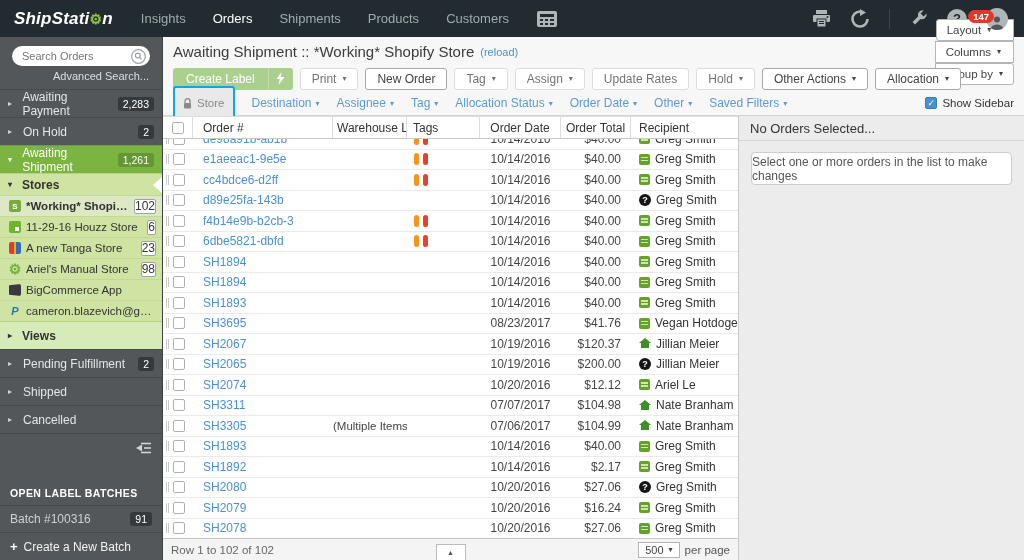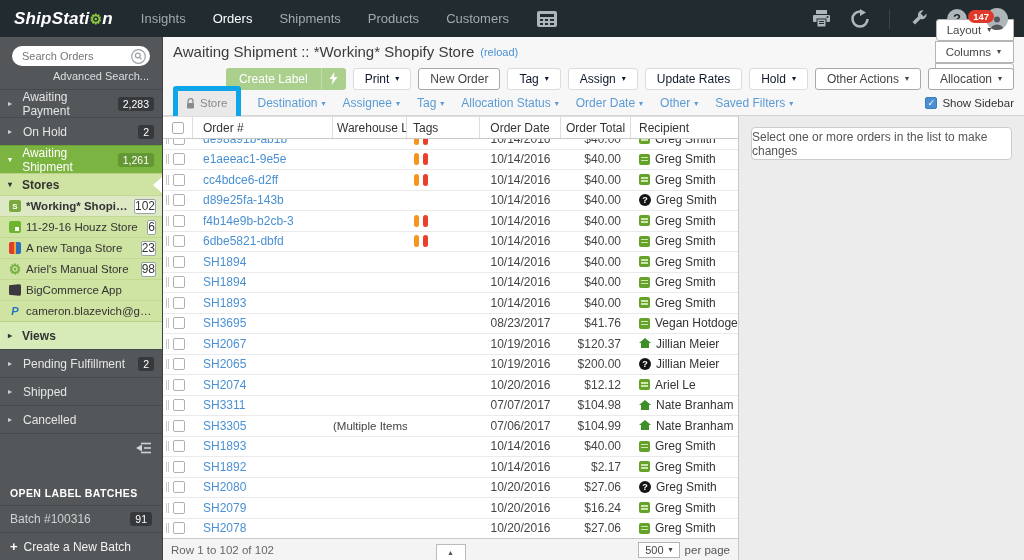--- a/index.html
+++ b/index.html
@@ -64,29 +64,29 @@
   .main { flex:1; display:flex; flex-direction:column; min-width:0; background:#f7f7f7; border-left:1px solid #3d4245; }
   .titlebar { height:29px; flex:none; display:flex; align-items:center; padding:0 10px; }
   .page-title { font-size:15px; color:#3c3c3c; white-space:nowrap; }
   .reload-link { color:#4a90d2; font-size:11px; margin-left:6px; cursor:pointer; }
   .lay-group { margin-left:auto; display:flex;flex-direction:column; }
   .lay-btn { border:1px solid #b5b5b5; background:#fff; height:22px; padding:0 10px; font-size:11.5px; color:#444; display:flex; align-items:center; gap:6px; margin-left:-1px; cursor:pointer; }
   .lay-btn:first-child { border-radius:3px 0 0 3px; margin-left:0; }
   .lay-btn:last-child { border-radius:0 3px 3px 0; }
   .caret { font-size:8px; color:inherit; }
 
-  .toolbar { height:25px; flex:none; display:flex; align-items:center; padding:0 10px; gap:7px;justify-content:flex-end; }
+  .toolbar { height:25px; flex:none; display:flex; align-items:center; padding:0 10px; gap:7px; }
   .btn { height:22px; border:1px solid #a8a8a8; background:#fff; border-radius:3px; padding:0 11px; font-size:12px; color:#444; display:inline-flex; align-items:center; gap:6px; cursor:pointer; white-space:nowrap; }
-  .btn.disabled { color:#0f172a; border-color:#dcdcdc; cursor:default; }
+  .btn.disabled { color:#737373; border-color:#dcdcdc; cursor:default; }
   .create-label { display:flex; height:22px; border-radius:3px; overflow:hidden; background:#abcf8c; color:#fff; cursor:default; }
   .cl-main { padding:0 13px; display:flex; align-items:center; font-size:12px; }
   .cl-bolt { width:25px; border-left:1px solid #c2dcab; display:flex; align-items:center; justify-content:center; }
 
   .filterbar { height:25px; flex:none; display:flex; align-items:center; padding:0 10px; gap:17px; border-bottom:1px solid #d4d4d4; }
-  .store-filter { height:35px; background:#e9e9e9; border:5px solid #0ea5e9; border-radius:3px; color:#8a8a8a; font-size:11.5px; display:flex; align-items:center; gap:5px; padding:0 8px; cursor:pointer; }
+  .store-filter { height:35px; background:#e9e9e9; border:2px solid #0ea5e9; border-radius:3px; color:#8a8a8a; font-size:11.5px; display:flex; align-items:center; gap:5px; padding:0 8px; cursor:pointer; }
   .flink { color:#5b9bd5; font-size:12px; display:flex; align-items:center; gap:4px; cursor:pointer; white-space:nowrap; }
   .flink .caret { color:#5b9bd5; }
   .show-sidebar { margin-left:auto; display:flex; align-items:center; gap:5px; font-size:11.5px; color:#333; cursor:pointer; }
   .cb-checked { width:12px; height:12px; background:#4a90d2; border:1px solid #3a7cb8; border-radius:2px; color:#fff; font-size:9px; line-height:11px; text-align:center; }
 
   
   .content { flex:1; display:flex; min-height:0; }
   .table-area { width:575px; flex:none; display:flex; flex-direction:column; background:#fff; }
   .thead { height:23px; flex:none; display:flex; align-items:center; background:#fff; border-top:1px solid #dedede; border-bottom:1px solid #c9c9c9; font-size:12px; color:#333; }
   .th { height:100%; display:flex; align-items:center; border-right:1px solid #ddd; white-space:nowrap; overflow:hidden; }
@@ -755,18 +755,19 @@
               <span class="select-box">
                 <span>500</span>
                   <span class="caret">▾</span>
               </span>
               <span>per page</span>
             </span>
           </div>
         </div>
 
         <div class="right-panel">
+          <div class="rp-header">No Orders Selected...</div>
           <div class="rp-msg">Select one or more orders in the list to make changes</div>
         </div>
       </div>
     </div>
   </div>
 </div>
 
 </body></html>

